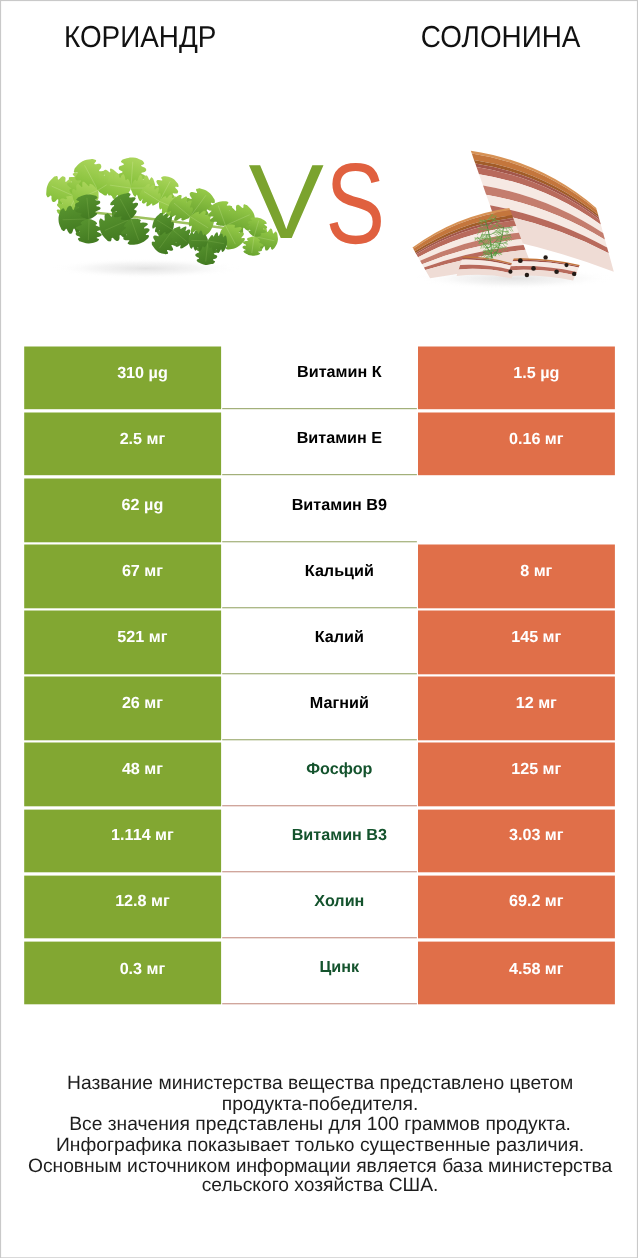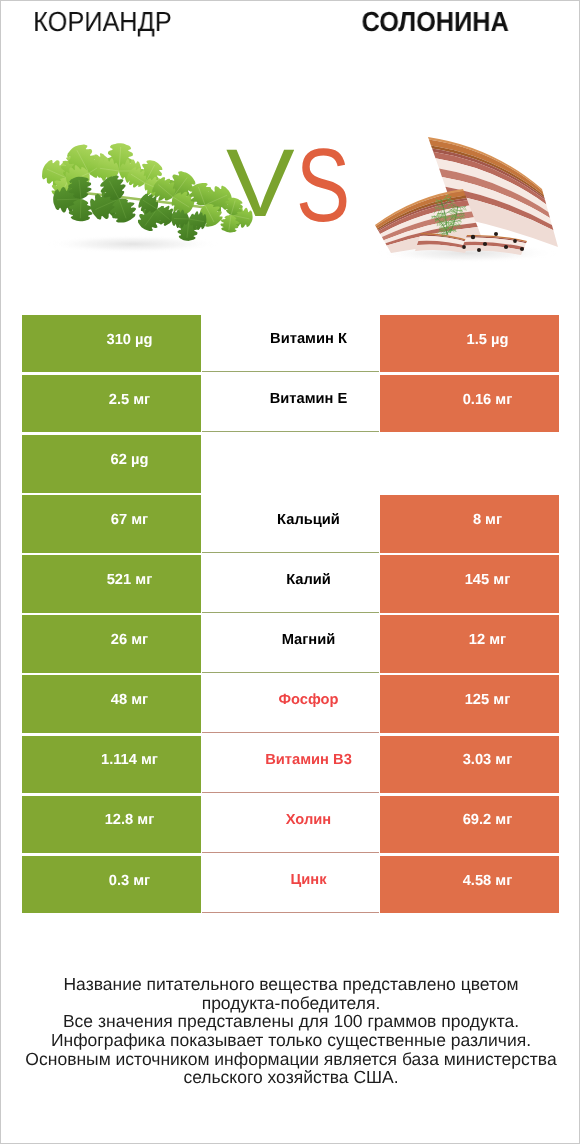--- a/index.html
+++ b/index.html
@@ -1,38 +1,38 @@
 <!DOCTYPE html>
 <html><head>
 <meta charset="utf-8">
 <style>
   html,body{margin:0;padding:0;background:#fff;}
   body{width:580px;height:1144px;font-family:"Liberation Sans",sans-serif;overflow:hidden;-webkit-font-smoothing:antialiased;text-rendering:geometricPrecision;}
   .page{position:relative;width:580px;height:1144px;background:#fff;transform:translateZ(0);box-sizing:border-box;border:1px solid #c9c9c9;}
 
-  .title{position:absolute;top:8px;font-size:27.6px;color:#111;font-weight:400;line-height:26px;white-space:nowrap;}
+  .title{position:absolute;top:20px;font-size:27.6px;color:#111;font-weight:400;text-align:center;line-height:26px;white-space:nowrap;}
   .title span{display:inline-block;transform:scaleX(0.918);transform-origin:center;will-change:transform;}
   #t-left{left:26px;width:200px;}
-  #t-right{left:354px;width:200px;font-weight:bold;}
+  #t-right{left:354px;width:200px;}
 
   .heroimg{position:absolute;left:0;top:0;width:580px;height:300px;}
   .vs{position:absolute;left:0;top:0;width:580px;height:0;}
   .vs span{position:absolute;font-weight:400;line-height:1;display:block;}
   .vs .v{color:#7ba32e;font-size:96.3px;left:224.5px;top:135px;transform:scaleX(1.068);transform-origin:0 0;}
   .vs .s{color:#e0603f;font-size:104.3px;left:294.5px;top:133px;transform:scaleX(0.778);transform-origin:0 0;}
 
   .table{position:absolute;left:21px;top:314px;width:537px;}
   .row{position:relative;height:60.08px;}
   .cell{position:absolute;top:0;height:57.4px;display:flex;align-items:center;justify-content:center;font-size:14.7px;font-weight:bold;line-height:1;padding-bottom:7px;box-sizing:border-box;}
   .ct{display:inline-block;filter:opacity(1);margin-left:36px;}
   .cl{left:0;width:179px;background:#82a732;color:#fff;}
   .cm{left:180px;width:177px;background:#fff;border-bottom:1.6px solid #9aa86c;}
   .cr{left:358px;width:179px;background:#e06f49;color:#fff;}
   .cm.win-green{color:#000000;}
-  .cm.win-orange{color:#ef4444;border-bottom-color:#c59184;align-items:center;}
+  .cm.win-orange{color:#14532d;border-bottom-color:#c59184;align-items:center;}
 
   .footer{transform:scale(1.0001);position:absolute;left:0;top:974px;width:580px;text-align:center;font-size:17.5px;color:#1d1d1d;line-height:18.62px;}
 </style>
 </head>
 <body>
 
 <div class="page">
   <div class="title" id="t-left"><span>КОРИАНДР</span></div>
   <div class="title" id="t-right"><span>СОЛОНИНА</span></div>
 
@@ -365,20 +365,23 @@
           <span class="ct">Витамин Е</span>
         </div>
         <div class="cell cr">
           <span class="ct">0.16 мг</span>
         </div>
       </div>
       <div class="row">
         <div class="cell cl">
           <span class="ct">62 µg</span>
         </div>
+        <div class="cell cm win-green">
+          <span class="ct">Витамин B9</span>
+        </div>
       </div>
       <div class="row">
         <div class="cell cl">
           <span class="ct">67 мг</span>
         </div>
         <div class="cell cm win-green">
           <span class="ct">Кальций</span>
         </div>
         <div class="cell cr">
           <span class="ct">8 мг</span>
@@ -445,20 +448,20 @@
         </div>
         <div class="cell cm win-orange">
           <span class="ct">Цинк</span>
         </div>
         <div class="cell cr">
           <span class="ct">4.58 мг</span>
         </div>
       </div>
     </div>
   <div class="footer" id="footer">
-      <div>Название питательного вещества представлено цветом</div>
+      <div>Название министерства вещества представлено цветом</div>
       <div>продукта-победителя.</div>
       <div>Все значения представлены для 100 граммов продукта.</div>
       <div>Инфографика показывает только существенные различия.</div>
       <div>Основным источником информации является база министерства</div>
       <div>сельского хозяйства США.</div>
     </div>
 </div>
 
 </body></html>

